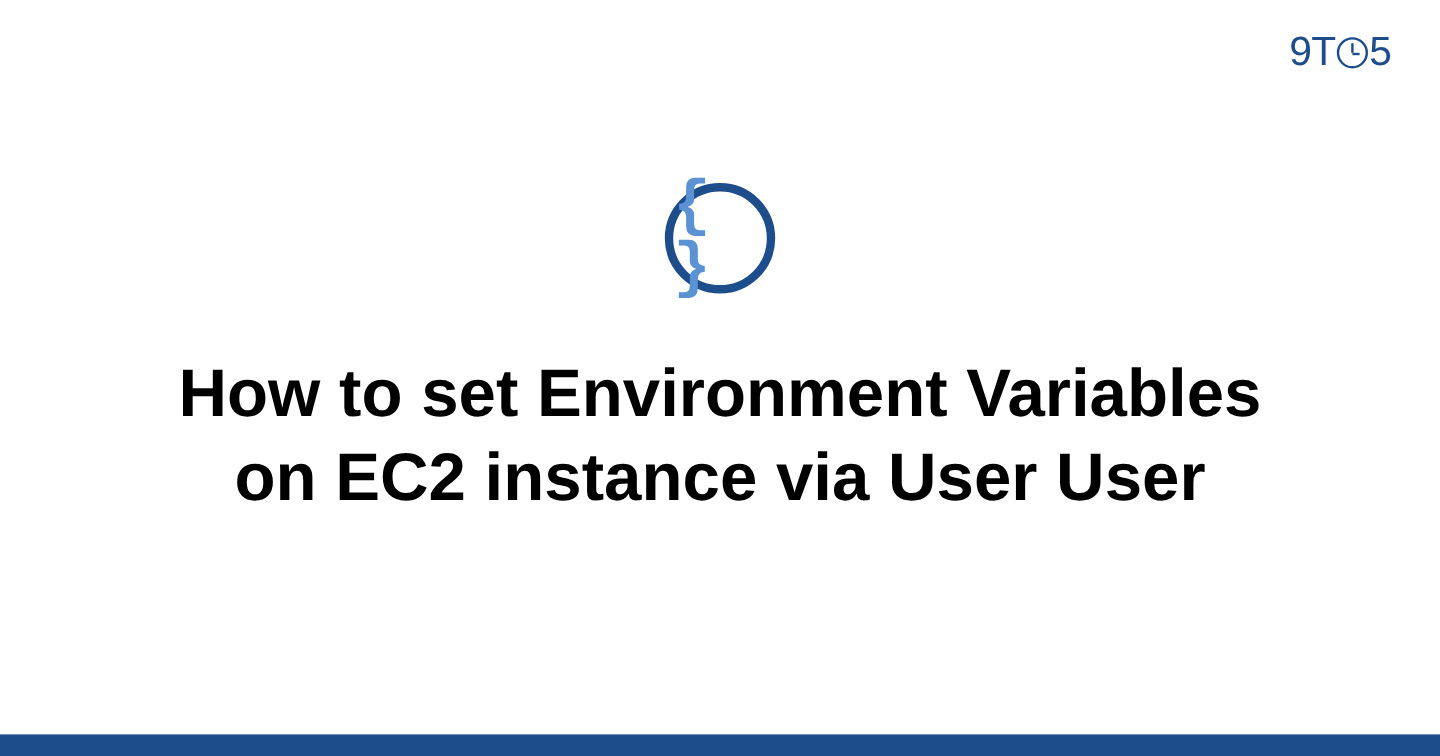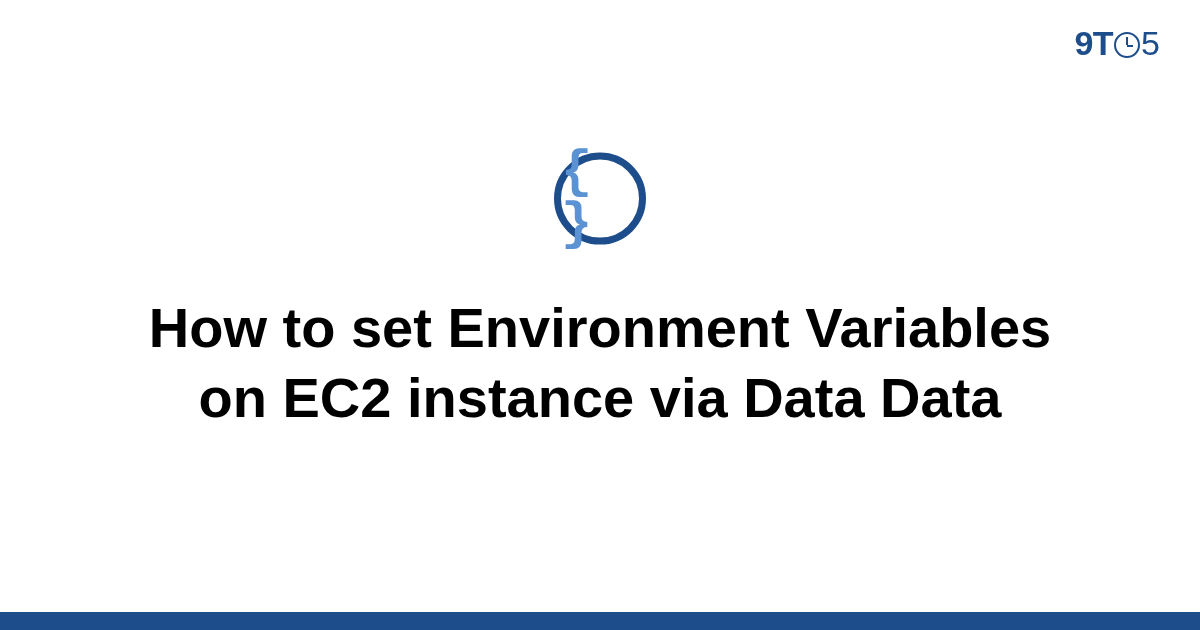--- a/index.html
+++ b/index.html
@@ -18,21 +18,21 @@
     .logo-container {
       position: absolute;
       top: 24px;
       right: 40px;
       display: flex;
       align-items: baseline;
     }
     .logo-9t {
       color: #1e4d8b;
       font-size: 34px;
-      font-weight: 700;
+      font-weight: 400;
       letter-spacing: -0.5px;
     }
     .logo-clock {
       display: inline-flex;
       align-items: center;
       justify-content: center;
       width: 26px;
       height: 26px;
       border: 2.5px solid #1e4d8b;
       border-radius: 50%;
@@ -121,16 +121,16 @@
 <div class="logo-container">
   <span class="logo-9t">9T</span>
   <span class="logo-clock"></span>
   <span class="logo-5">5</span>
 </div>
 
 <div class="content">
   <div class="icon-circle">
     <span class="braces">{ }</span>
   </div>
-  <h1 class="title">How to set Environment Variables on EC2 instance via Data Data</h1>
+  <h1 class="title">How to set Environment Variables on EC2 instance via User User</h1>
 </div>
 
 <div class="footer-bar"></div>
 
 </body></html>

